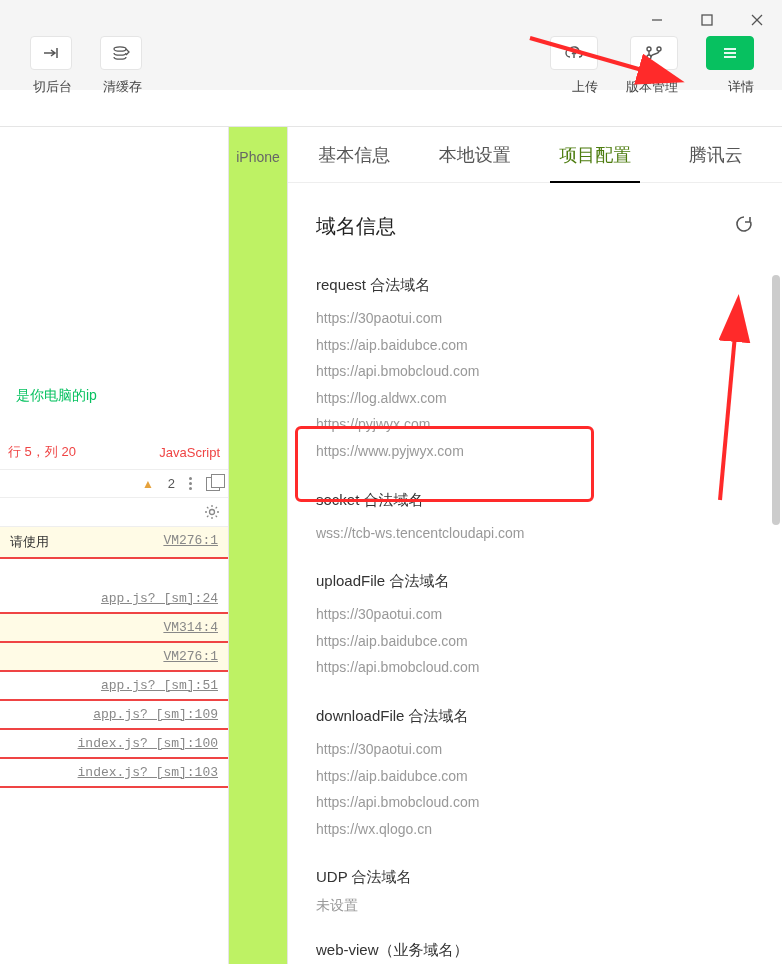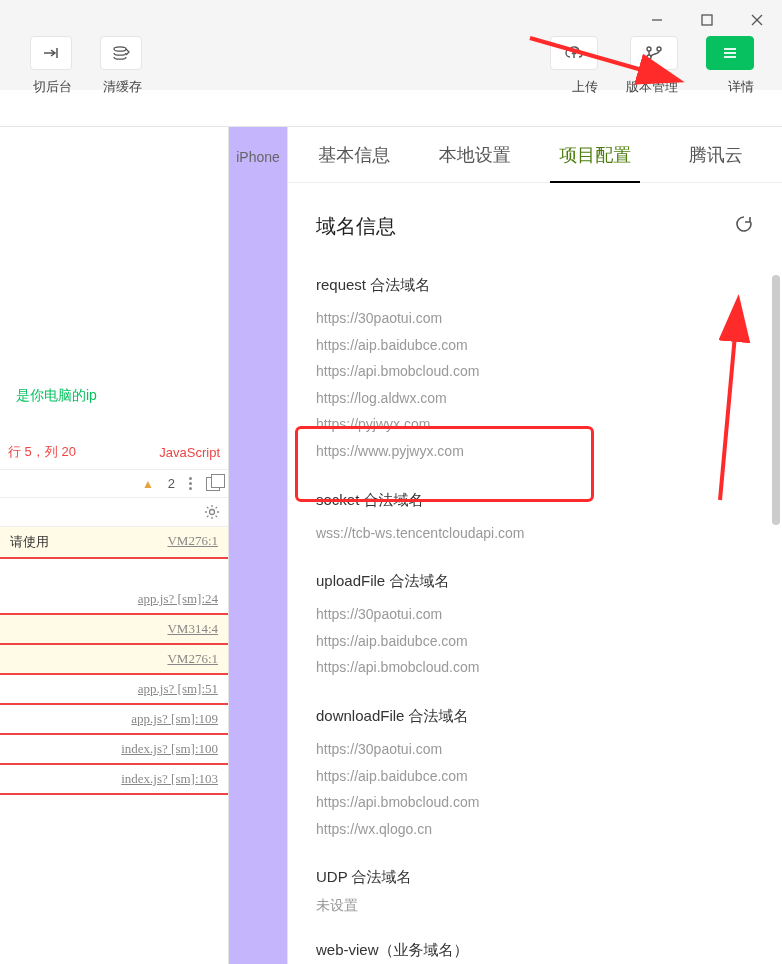--- a/index.html
+++ b/index.html
@@ -11,33 +11,33 @@
 .toolbar{background:#f5f5f5;height:90px;padding-top:36px;display:flex;align-items:flex-start;box-sizing:border-box}
 .tool-left{display:flex;gap:28px;padding-left:30px}
 .tool-right{margin-left:auto;display:flex;gap:28px;padding-right:28px}
 .tool{display:flex;flex-direction:column;align-items:flex-end;gap:8px;font-size:13px;color:#444}
 .tool-btn{width:40px;height:32px;background:#fff;border:1px solid #e5e5e5;border-radius:4px;display:flex;align-items:center;justify-content:center;color:#555}
 .tool-btn.wide{width:46px}
 .tool-btn.green{background:#07c160;border-color:#07c160;color:#fff;width:46px}
 
 .main{position:absolute;top:126px;left:0;right:0;bottom:0;display:flex;border-top:1px solid #e5e5e5}
 .left-pane{width:228px;border-right:1px solid #e5e5e5;background:#fff;position:relative;flex:0 0 228px}
-.mid-strip{width:58px;border-right:1px solid #e5e5e5;background:#c4b5fd;padding-top:22px;text-align:center;color:#666;font-size:14px}
+.mid-strip{width:58px;border-right:1px solid #e5e5e5;background:#bef264;padding-top:22px;text-align:center;color:#666;font-size:14px}
 .right-panel{flex:1;background:#fff;display:flex;flex-direction:column;position:relative}
 
 .ip-line{color:#07c160;font-size:14px;padding-top:260px;padding-left:16px}
 .status-bar{display:flex;align-items:center;padding:8px 8px;font-size:13px;color:#ef4444;border-bottom:1px solid #eee;margin-top:30px}
 .status-bar .js{margin-left:auto}
 .status-bar2{display:flex;align-items:center;justify-content:flex-end;gap:14px;padding:6px 8px;font-size:13px;color:#555;border-bottom:1px solid #eee}
 .warn-tri{color:#e6a23c;font-size:12px}
 .gear-icon{color:#888}
 .console-area{position:relative}
 .gear-row{display:flex;justify-content:flex-end;padding:6px 8px;border-bottom:1px solid #eee}
 .console-row{display:flex;justify-content:flex-end;padding:6px 10px;border-bottom:2px solid #ef4444;font-size:13px}
-.console-row .link{color:#888;text-decoration:underline;font-family:Liberation Serif, serif;font-size:13px}
+.console-row .link{color:#888;text-decoration:underline;font-family:Liberation Mono, monospace;font-size:13px}
 .console-row.warn{background:#fffbe6}
 .console-row.use{justify-content:space-between}
 .console-row.use .lbl{color:#333}
 
 .tabs{display:flex;padding:0 6px;height:55px;align-items:center;border-bottom:1px solid #eee}
 .tab{flex:1;text-align:right;font-size:18px;color:#555;height:55px;display:flex;align-items:center;justify-content:center}
 .tab.active{color:#4d7c0f;font-weight:400;position:relative}
 .tab.active::after{content:"";position:absolute;bottom:-1px;left:50%;transform:translateX(-50%);width:90px;height:2px;background:#000}
 .panel-body{flex:1;overflow:auto;padding:30px 28px 10px 28px;position:relative}
 .sect-title{font-size:20px;color:#222;margin-bottom:36px;display:flex;align-items:center}

